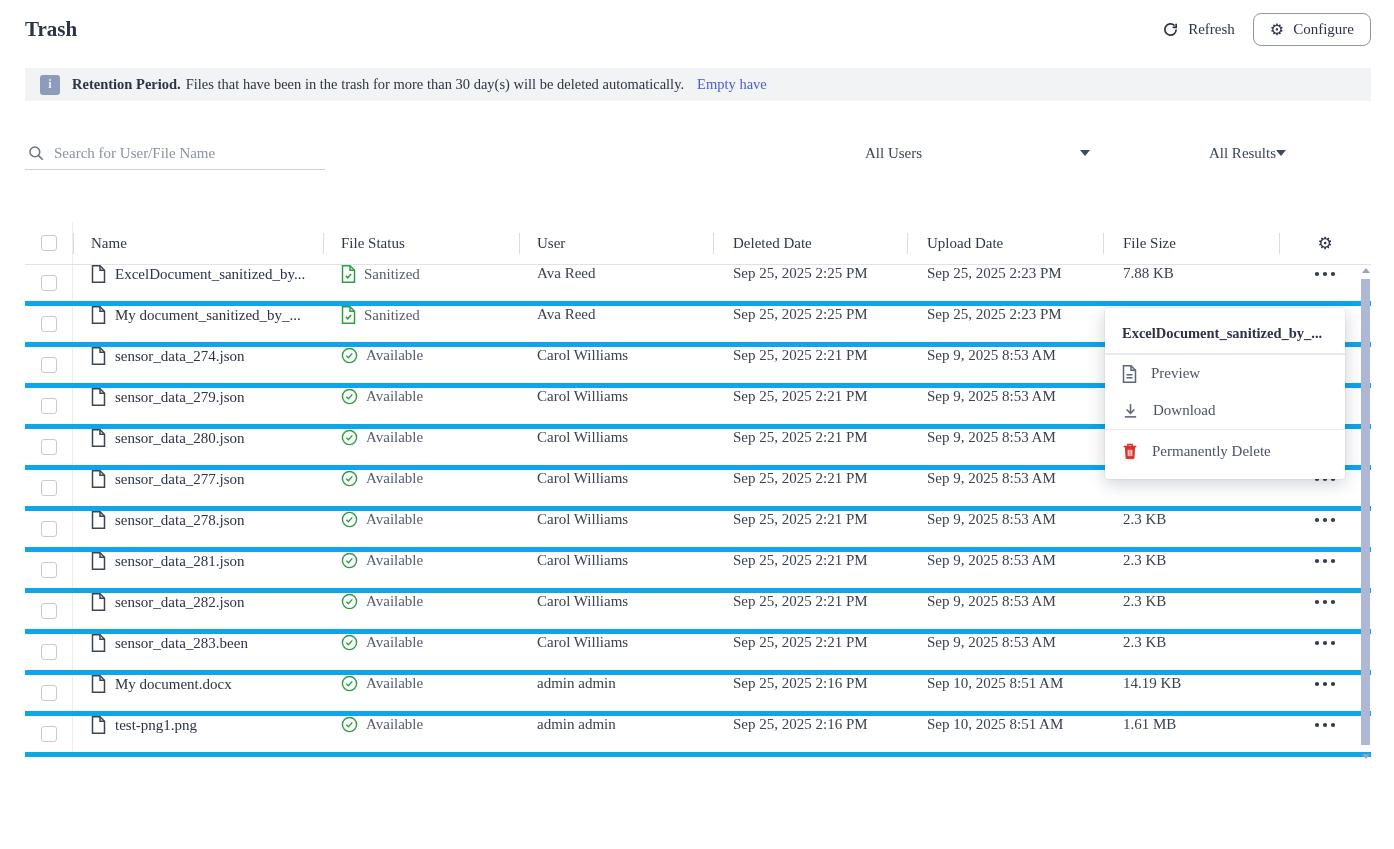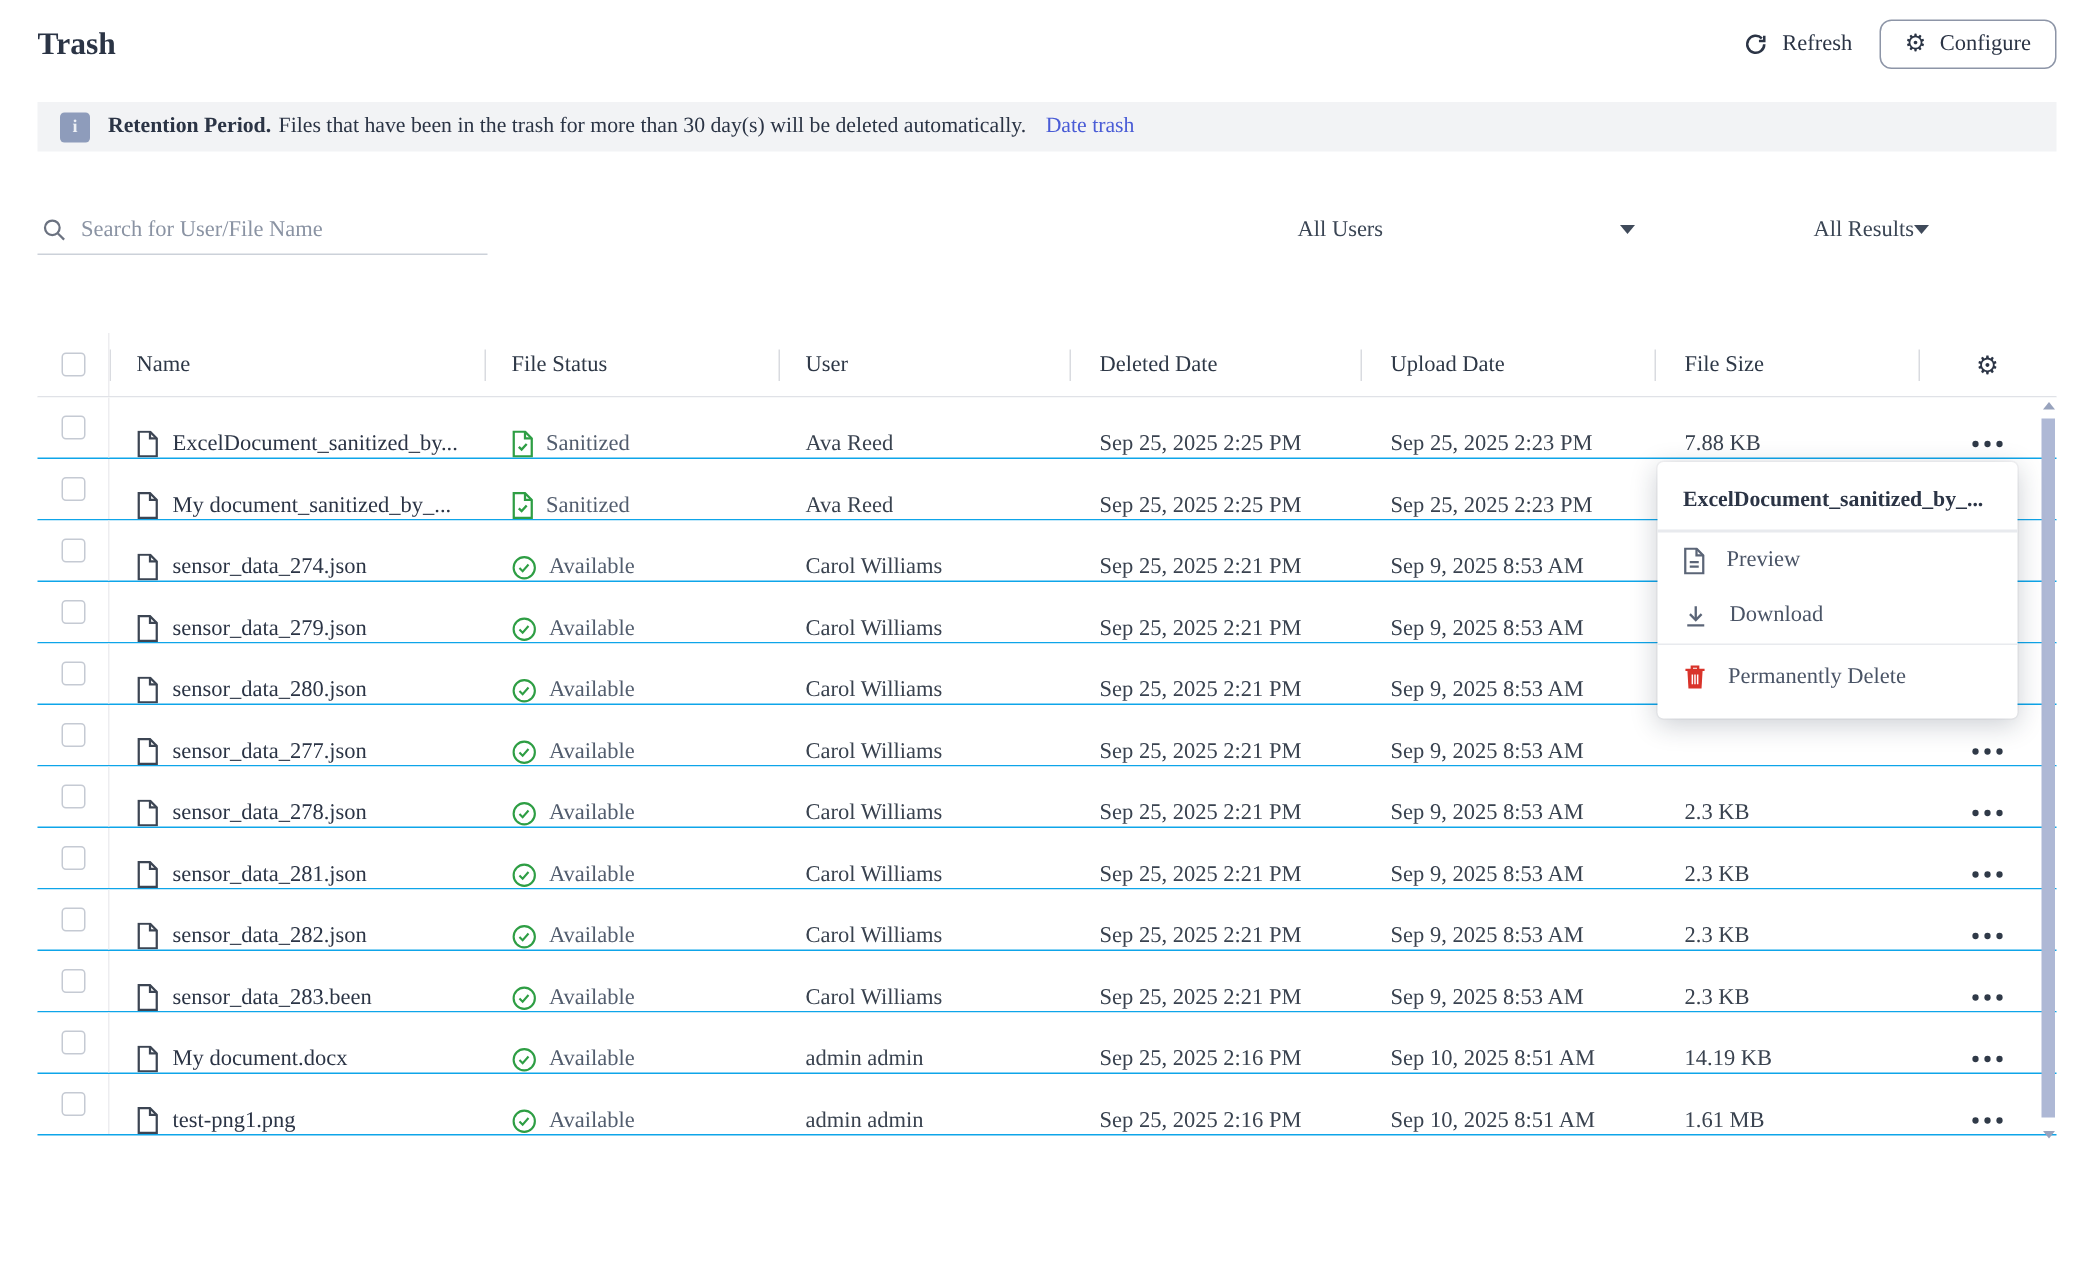--- a/index.html
+++ b/index.html
@@ -29,21 +29,21 @@
     font-size:15px; font-family:inherit; color:#2b3445; background:transparent; }
   .search-input::placeholder { color:#8a93a3; }
   .dd { position:absolute; top:140px; height:26px; display:flex; align-items:center; justify-content:space-between;
     font-size:15px; color:#3a4554; cursor:pointer; }
   .dd-users { left:865px; width:225px; }
   .dd-results { left:1135px; width:225px;justify-content:center; }
   .caret { width:0; height:0; border-left:5px solid transparent; border-right:5px solid transparent; border-top:6px solid #3f4a5a; }
   
   .table { position:absolute; left:25px; top:222px; width:1346px; }
   .thead { display:flex; align-items:center; height:43px; border-bottom:1px solid #e0e2e7; font-size:15px; font-weight:500; color:#2e3847; }
-  .row { display:flex; align-items:flex-end; height:41px; border-bottom:1px solid #0ea5e9; font-size:15px; color:#39424f; background:#fff; }
+  .row { display:flex; align-items:flex-start; height:41px; border-bottom:5px solid #0ea5e9; font-size:15px; color:#39424f; background:#fff; }
   .col-sel { width:48px; display:flex; align-items:center; justify-content:center; align-self:stretch; border-right:1px solid #ededf0; }
   .col-name { width:250px; padding-left:18px; display:flex; align-items:center; gap:9px; overflow:hidden; }
   .col-status { width:196px; padding-left:18px; display:flex; align-items:center; gap:8px; }
   .col-user { width:194px; padding-left:18px; }
   .col-del { width:194px; padding-left:20px; }
   .col-up { width:196px; padding-left:20px; }
   .col-size { width:176px; padding-left:20px; }
   .col-act { flex:1; display:flex; align-items:center; justify-content:center; }
   .thead > div { position:relative; align-self:stretch; display:flex; align-items:center; }
   .thead .hdiv::before { content:""; position:absolute; left:0; top:11px; height:21px; width:1px; background:#d9dbe0; }
@@ -102,21 +102,21 @@
       <span class="gear-glyph">⚙</span>
       <span>Configure</span>
     </button>
   </div>
 
   <div class="banner">
     <span class="info-badge">i</span>
     <span>
       <b>Retention Period.</b><span>Files that have been in the trash for more than 30 day(s) will be deleted automatically.</span>
     </span>
-    <a class="empty-trash">Date trash</a>
+    <a class="empty-trash">Empty have</a>
   </div>
 
   <div class="search-wrap">
     <span>
       <svg width="18" height="18" viewBox="0 0 24 24" fill="none" stroke="#6b7280" stroke-width="2">
         <circle cx="10.5" cy="10.5" r="6.5"></circle>
           <line x1="15.5" y1="15.5" x2="21" y2="21"></line>
       </svg>
     </span>
     <input class="search-input" placeholder="Search for User/File Name" style="">

